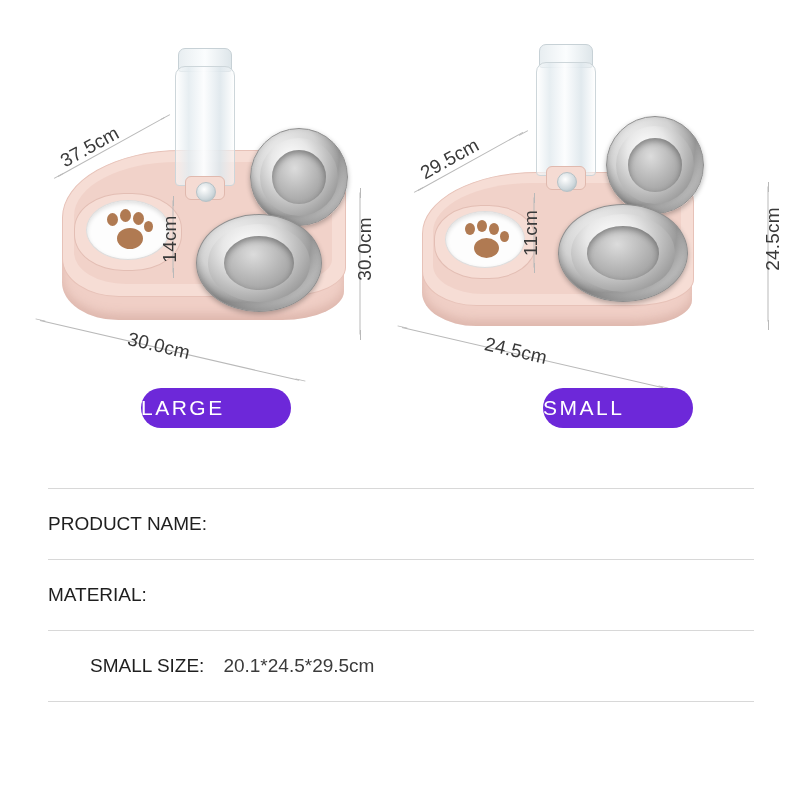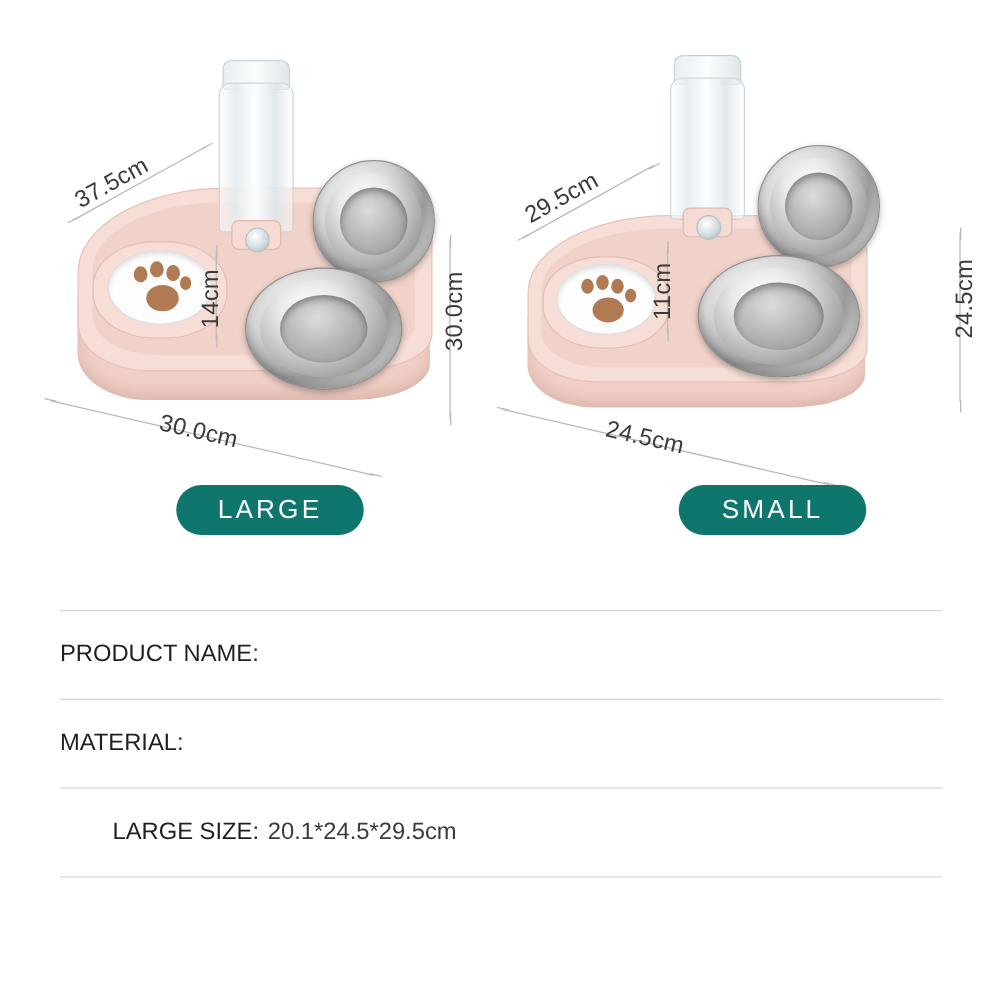--- a/index.html
+++ b/index.html
@@ -151,26 +151,26 @@
     position: absolute;
     font-size: 19px;
     color: #3a3a3a;
     white-space: nowrap;
     letter-spacing: .2px;
   }
 
   
   .size-pill {
     position: absolute;
-    background: #0f766e;
+    background: #6d28d9;
     color: #ffffff;
     border-radius: 22px;
     font-size: 21px;
     letter-spacing: 2.5px;
-    text-align: center;
+    text-align: left;
     line-height: 40px;
     height: 40px;
     width: 150px;
   }
 
   
   .specs {
     position: absolute;
     left: 48px;
     top: 488px;
@@ -190,21 +190,21 @@
     margin-right: 7px;
     white-space: nowrap;
   }
   .spec-value {
     font-size: 19px;
     color: #3b3b3b;
     white-space: nowrap;
   }
   .spec-gap { width: 42px; }
   .spec-gap-sm { width: 26px; }
-  .spec-cell { display: flex; align-items: flex-start; }
+  .spec-cell { display: flex; align-items: flex-start; gap: 12px; }
 </style>
 </head>
 <body>
 
 <div class="page">
 
   <div class="products">
 
     <div class="product large">
 
@@ -335,19 +335,19 @@
       <div class="spec-cell">
         <span class="spec-label">MATERIAL:</span>
       </div>
     </div>
 
     <div class="spec-row">
       <div class="spec-cell">
       </div>
       <div class="spec-gap"></div>
       <div class="spec-cell">
-        <span class="spec-label">LARGE SIZE:</span>
+        <span class="spec-label">SMALL SIZE:</span>
         <span class="spec-value">20.1*24.5*29.5cm</span>
       </div>
     </div>
 
   </div>
 </div>
 
 </body></html>

